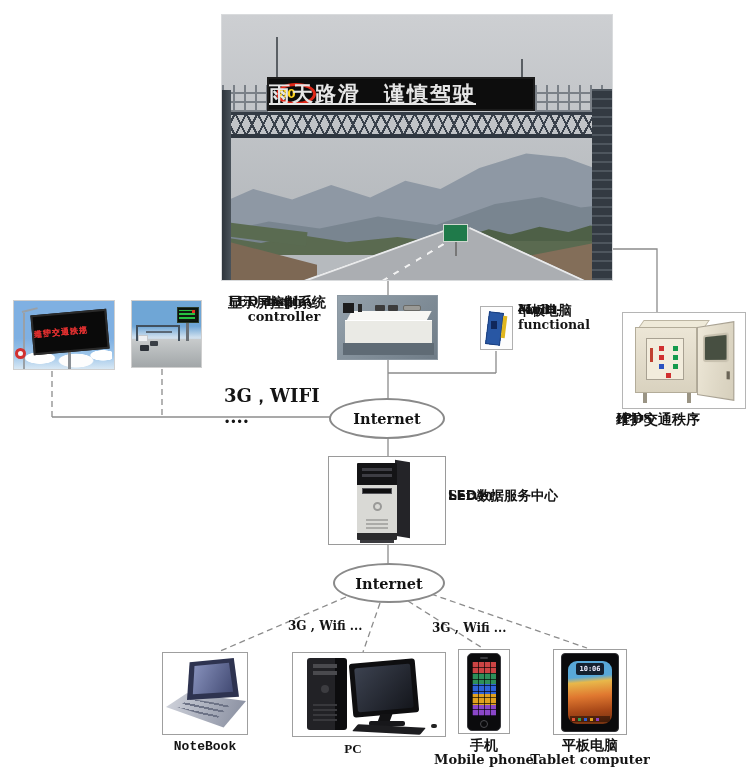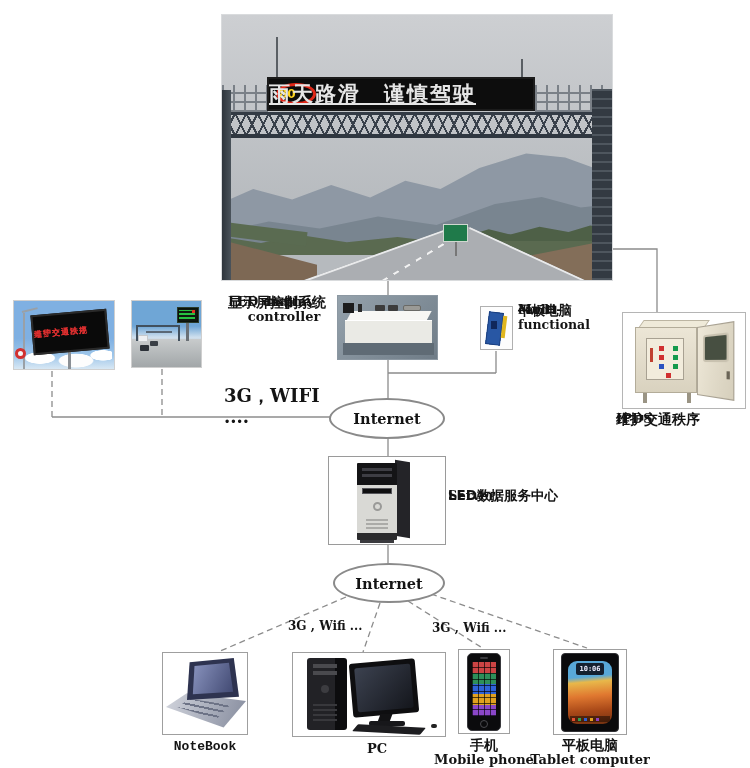--- a/index.html
+++ b/index.html
@@ -193,21 +193,21 @@
   .tb-body{left:7px;top:3px;width:58px;height:79px;background:#0a0a0c;border:1px solid #303034;border-radius:4px;}
   .tb-screen{left:6px;top:7px;width:44px;height:63px;overflow:hidden;
     background:linear-gradient(175deg,#58a8d8 0 26%,#e8b84a 34%,#e07830 55%,#a84818 78%,#703010 100%);border-radius:9px;}
   .tb-clock{left:8px;top:2px;width:28px;height:12px;background:rgba(8,8,18,.85);border-radius:2px;color:#eef;
     font:bold 7px/12px "DejaVu Sans Mono","Liberation Mono",monospace;text-align:center;}
   .tb-dock{left:2px;top:55px;width:40px;height:6px;background:rgba(0,0,0,.45);}
   .tb-dots{left:2px;top:2px;width:3px;height:3px;background:#e05030;
     box-shadow:6px 0 0 #30a050,12px 0 0 #3060d0,18px 0 0 #e0a020,24px 0 0 #9040c0;}
   .dev-label{font-weight:bold;font-size:13px;color:#141414;text-align:center;z-index:4;}
   .nb-label{left:162px;top:739px;width:86px;font-family:Liberation Mono, monospace;}
-  .pc-label{left:300px;top:741px;width:154px;}
+  .pc-label{left:276px;top:741px;width:154px;font-family:Liberation Serif, serif;}
   .ph-label-cn{left:458px;top:737px;width:52px;font-size:14px;}
   .ph-label-en{left:428px;top:752px;width:112px;}
   .tb-label-cn{left:553px;top:737px;width:74px;font-size:14px;}
   .tb-label-en{left:523px;top:752px;width:134px;}
 </style>
 </head>
 <body>
 
 <div id="app">
 

